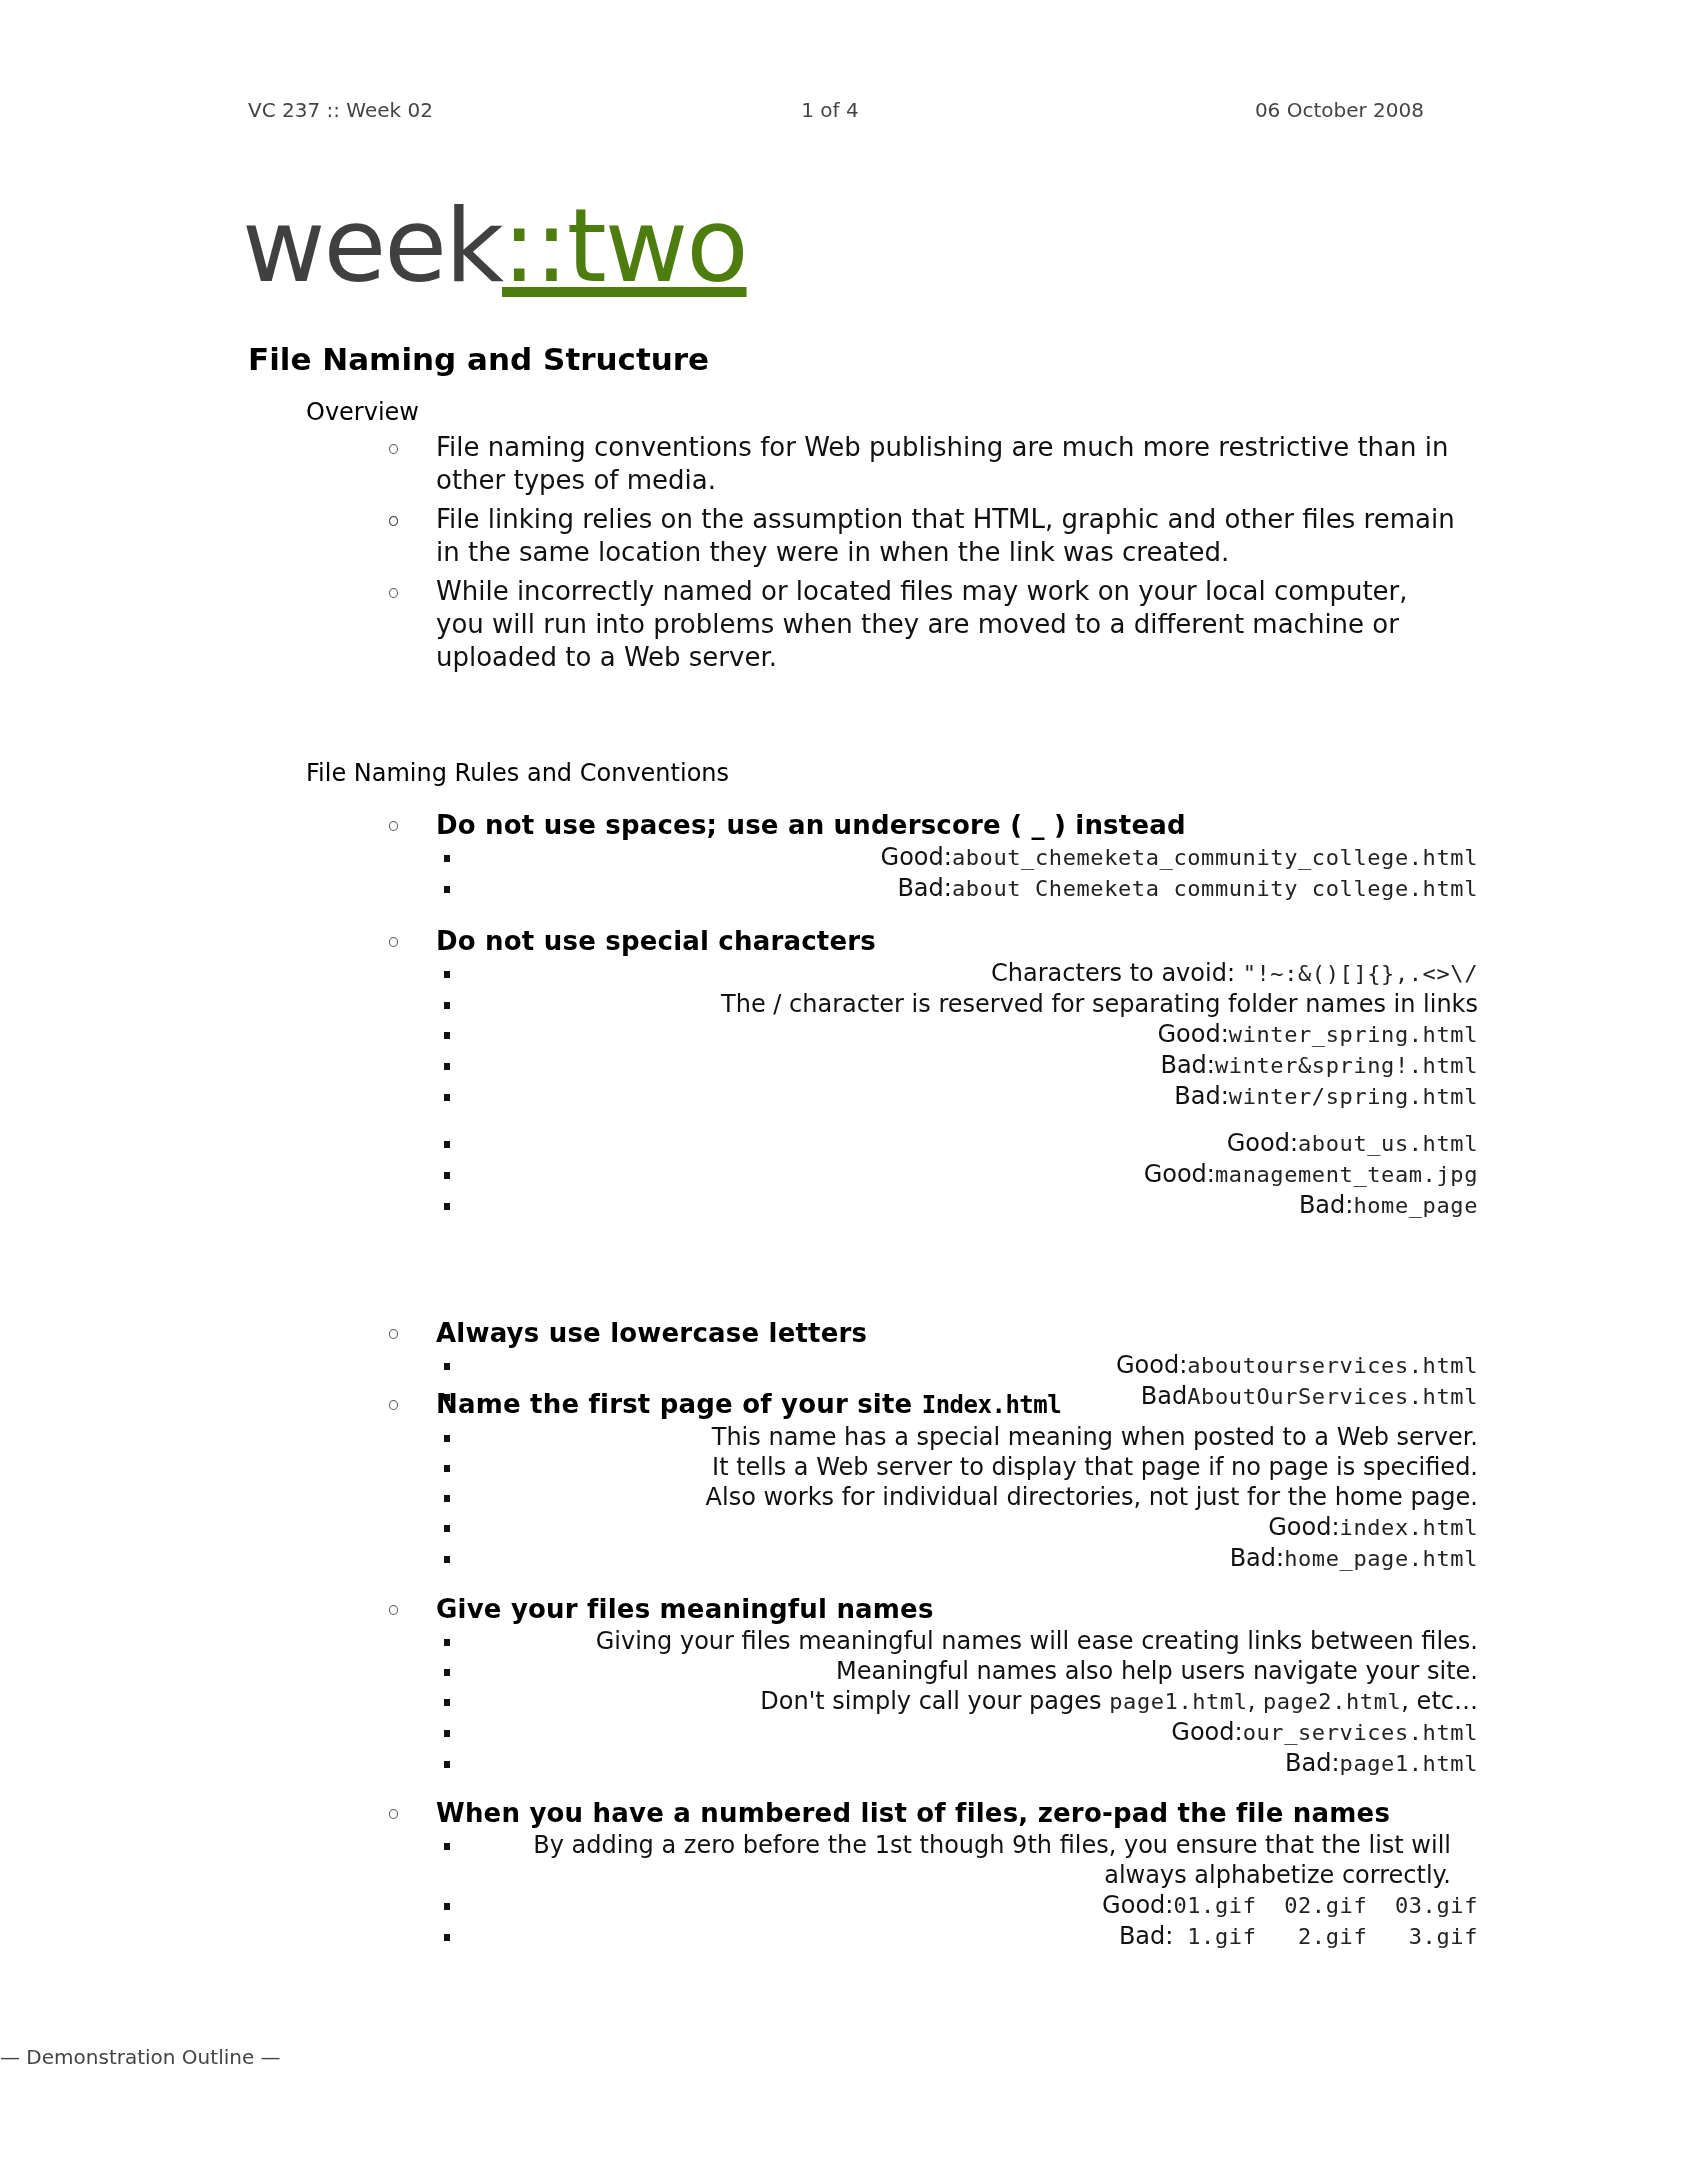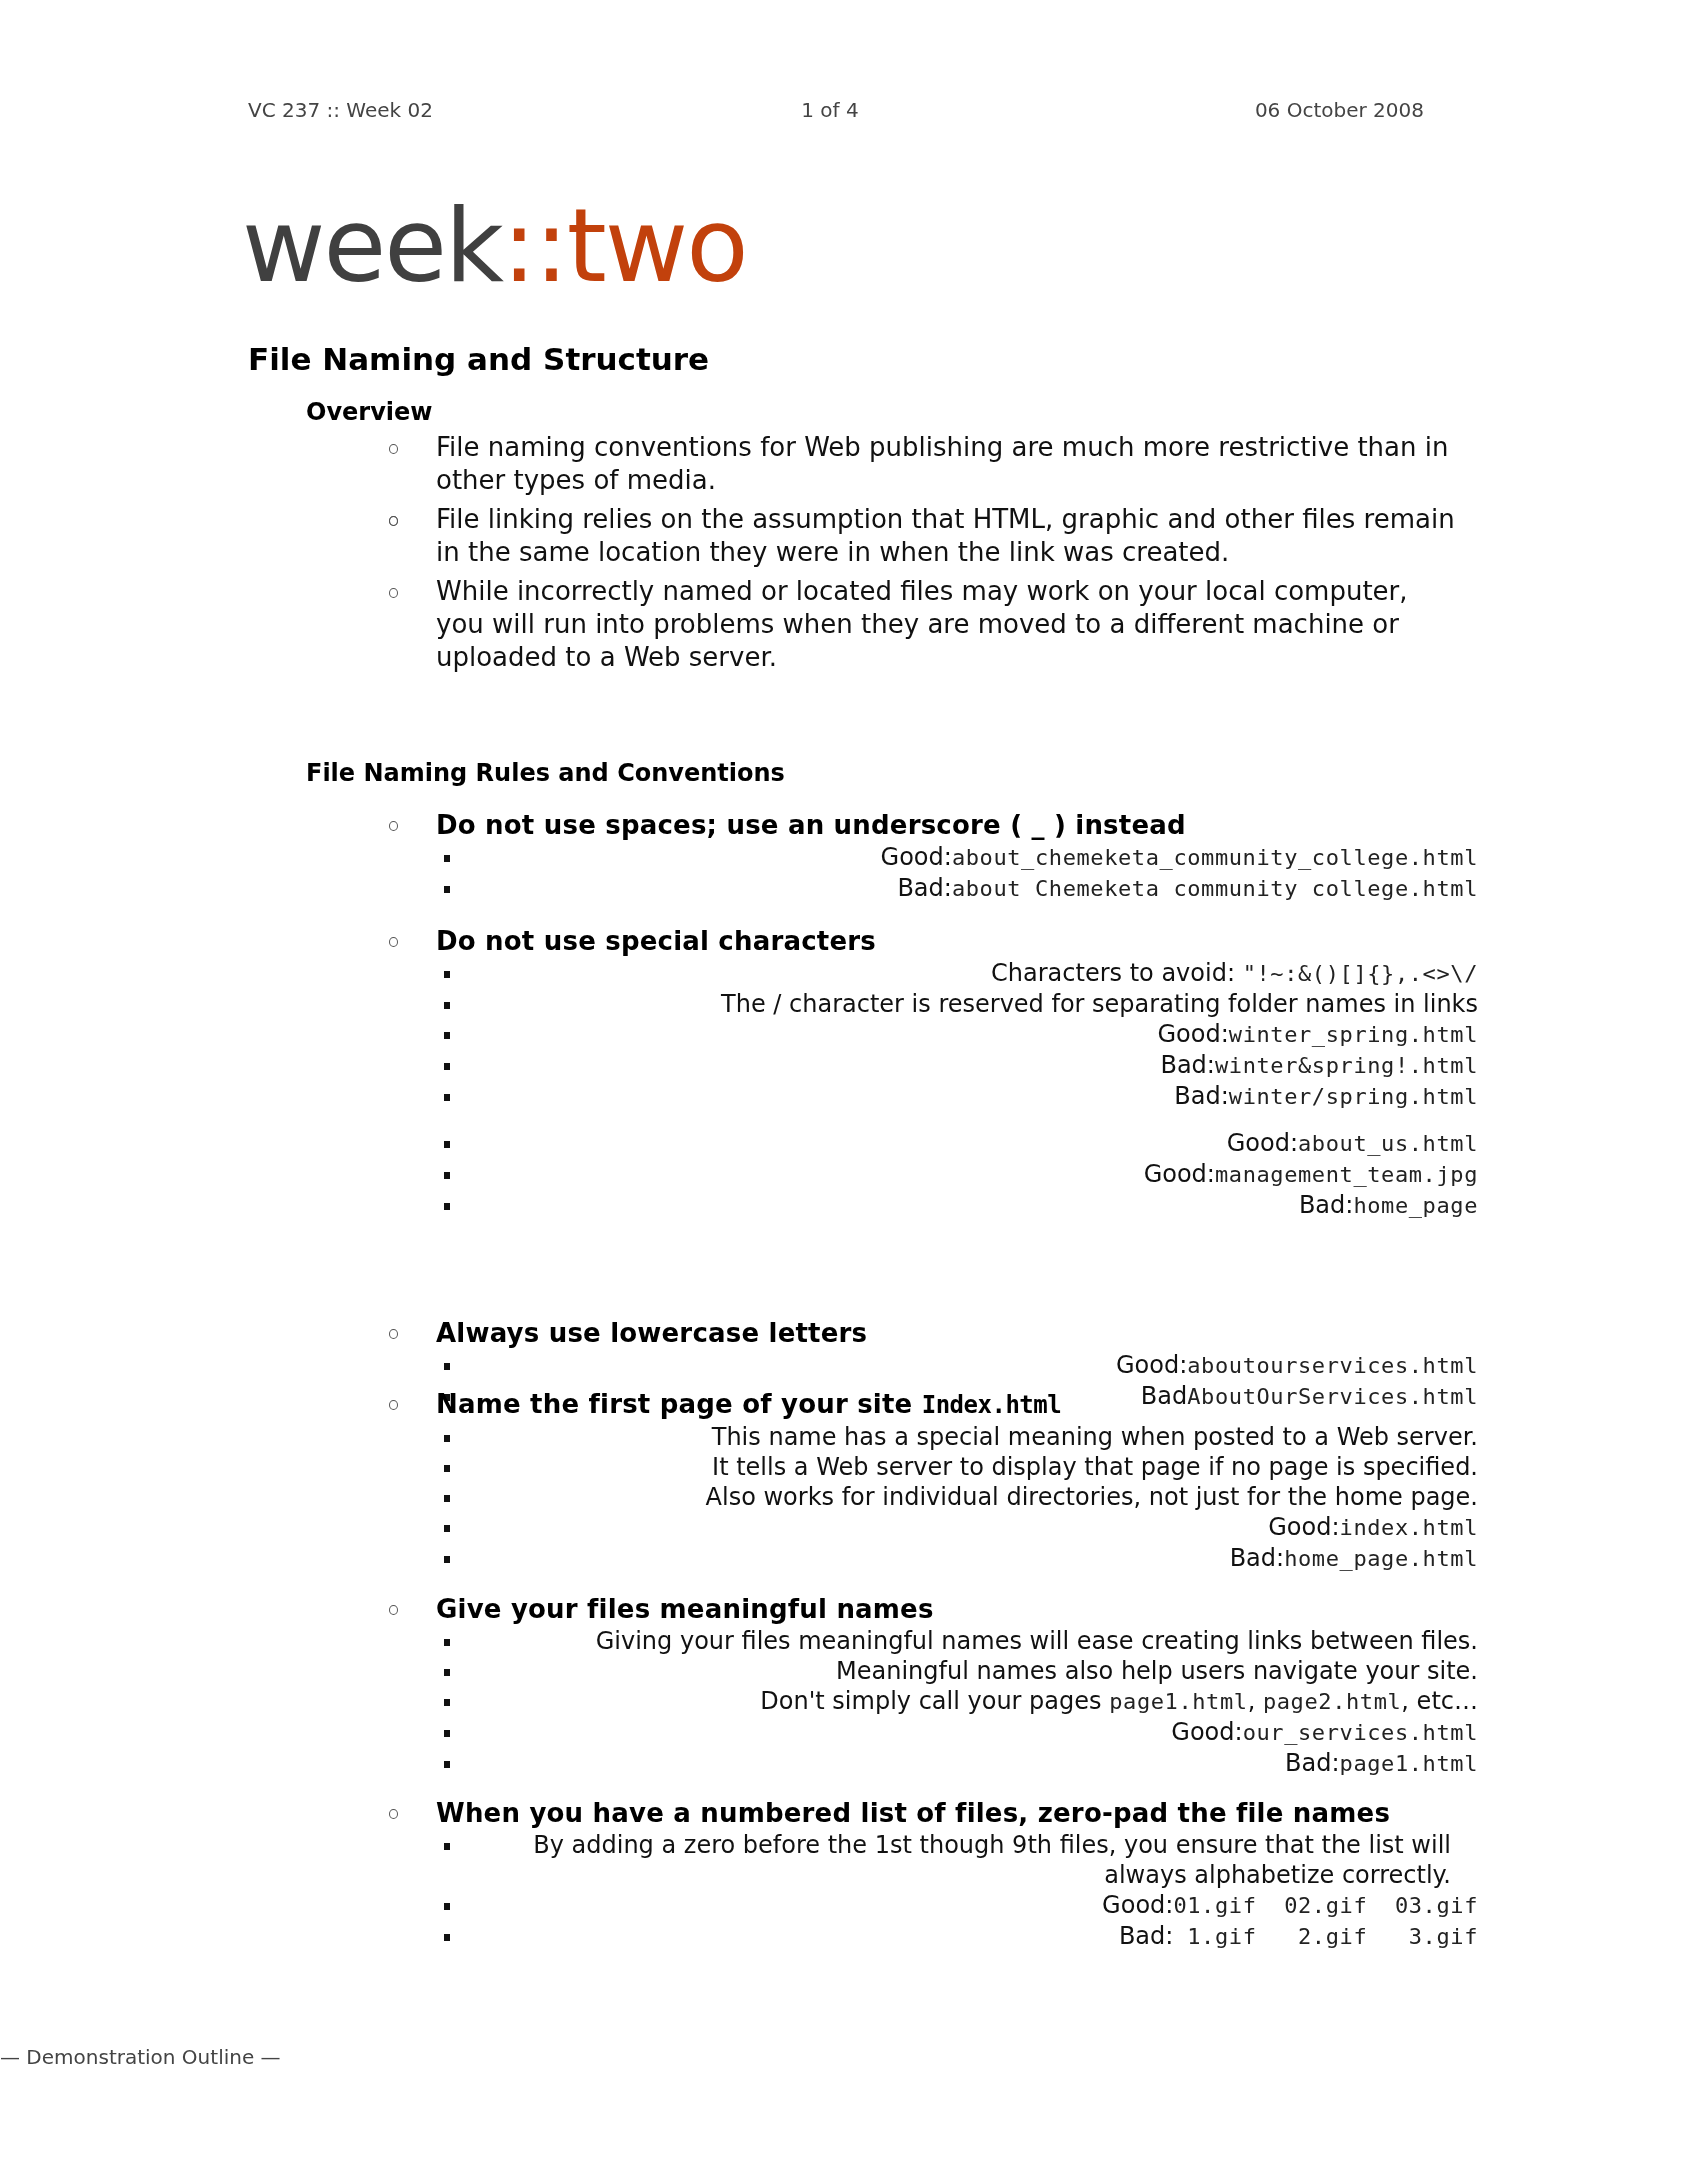--- a/index.html
+++ b/index.html
@@ -8,24 +8,24 @@
   .page-header { position: absolute; top: 98px; left: 248px; width: 1176px; height: 30px;
                  font-size: 20px; color: #444; }
   .page-header span { position: absolute; top: 0; white-space: nowrap; }
   .hdr-left { left: 0; }
   .hdr-center { left: 50%; transform: translateX(-50%); margin-left: -6px; }
   .hdr-right { right: 0; }
 
   .doc-title { position: absolute; left: 242px; top: 186px; font-size: 102px; line-height: 119px;
                letter-spacing: -2px; white-space: nowrap; }
   .doc-title .t-dark { color: #404040; }
-  .doc-title .t-light { color: #c2410c; }
+  .doc-title .t-light { color: #4d7c0f; text-decoration: underline; }
 
   .h1 { position: absolute; left: 248px; top: 341px; font-size: 31px; font-weight: bold; white-space: nowrap; }
-  .h2 { position: absolute; left: 306px; font-size: 24px; font-weight: bold; white-space: nowrap; }
+  .h2 { position: absolute; left: 306px; font-size: 24px; font-weight: normal; white-space: nowrap; }
 
   .ov-list { position: absolute; left: 389px; top: 431px; width: 1069px; margin: 0; padding: 0; list-style: none; }
   .ov-item { position: relative; padding-left: 47px; font-size: 26px; line-height: 33px; margin-bottom: 6px; color: #111; }
   .circle { position: absolute; left: 0; top: 13px; width: 9px; height: 10px; border: 1.3px solid #555; border-radius: 50%; box-sizing: border-box; }
 
   .rule { position: absolute; left: 389px; width: 1089px; }
   .rule-head { position: relative; padding-left: 47px; font-size: 26px; font-weight: bold; line-height: 34px; white-space: nowrap; letter-spacing: 0.2px; }
   .rule-head .circle { top: 13px; }
   .rule-head .code-b { font-family: "DejaVu Sans Mono", monospace; font-weight: bold; font-size: 24px; letter-spacing: -0.5px; }
   .subs { margin: 0; padding: 0; list-style: none; margin-top: 0; text-align: right; }

